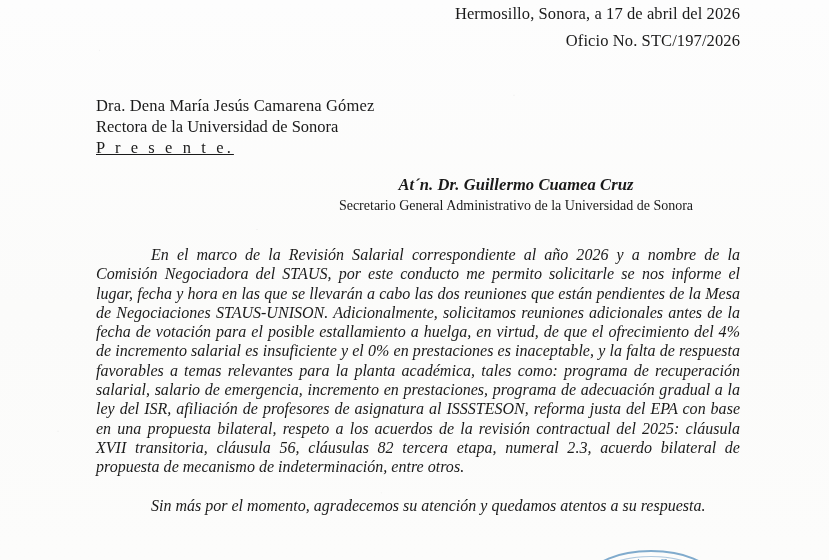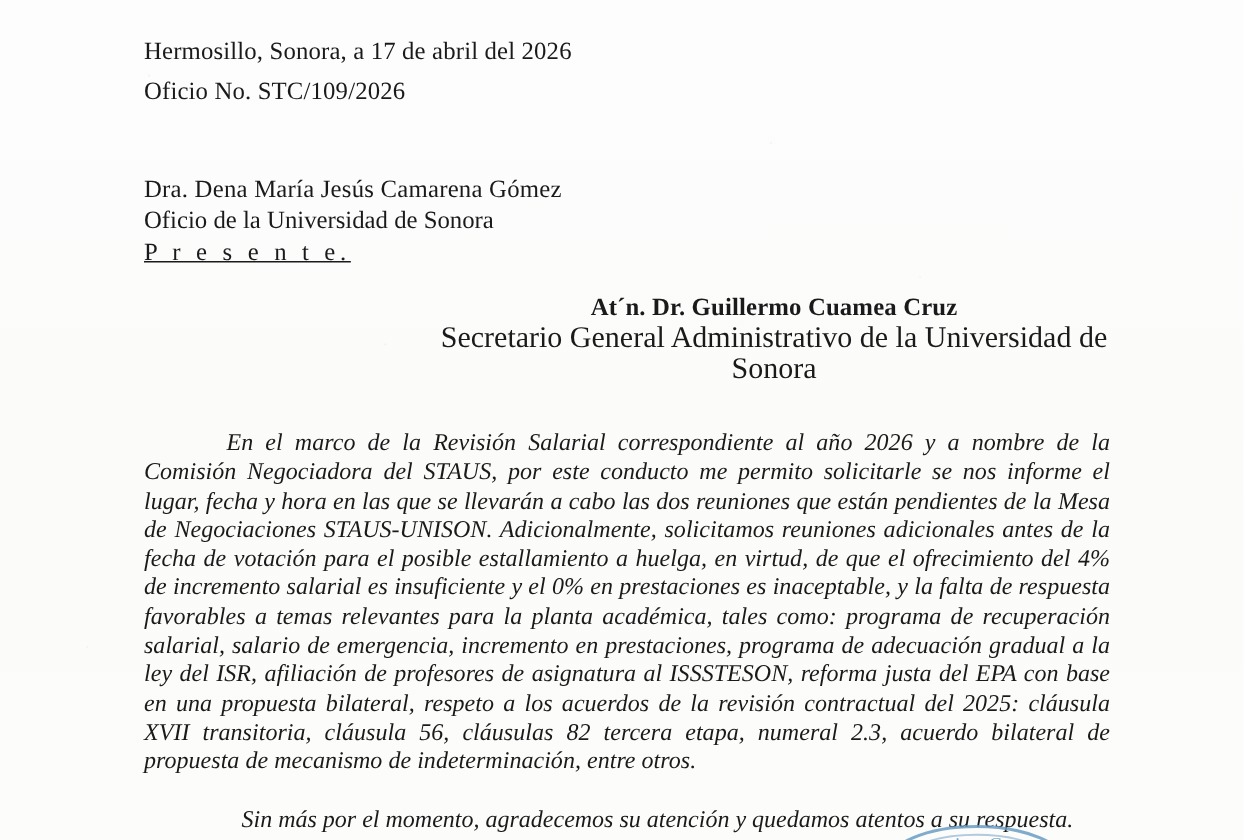--- a/index.html
+++ b/index.html
@@ -33,21 +33,22 @@
 
   .content {
     position: absolute;
     left: 96px;
     top: 0;
     width: 644px; 
     height: 560px;
   }
 
   .header-block {
-    padding-top: 20px;
+    text-align: right;
+    padding-top: 0;
   }
   .header-line {
     font-size: 16.5px;
     line-height: 27px;
     letter-spacing: 0.1px;
     white-space: nowrap;
   }
 
   .recipient-block {
     margin-top: 41px;
@@ -72,23 +73,24 @@
   .attn-block {
     margin-top: 16px;
     text-align: center;
     padding-left: 196px;
   }
   .attn-name {
     font-weight: bold;
     font-size: 16.5px;
     line-height: 21px;
     letter-spacing: 0.1px;
+    font-style: italic;
   }
   .attn-role {
-    font-size: 20px;
+    font-size: 14px;
     line-height: 21px;
   }
 
   .body-block {
     margin-top: 29px;
     font-style: italic;
   }
   .body-paragraph {
     font-size: 16px;
     line-height: 19.3px;
@@ -96,21 +98,21 @@
     text-justify: inter-word;
     text-indent: 55px;
     margin: 0;
     letter-spacing: 0.02px;
   }
   .closing-paragraph {
     font-size: 16px;
     line-height: 19.3px;
     text-align: justify;
     text-indent: 55px;
-    margin: 10px;
+    margin: 0;
     margin-top: 19px;
   }
 
   
   .stamp {
     position: absolute;
     left: 587px;
     top: 537px;
     width: 128px;
     height: 58px;
@@ -119,26 +121,26 @@
   .stamp svg { display: block; }
 </style>
 </head>
 <body>
 
 <div class="page">
   <div class="content">
 
     <div class="header-block">
       <div class="header-line">Hermosillo, Sonora, a 17 de abril del 2026</div>
-      <div class="header-line">Oficio No. STC/109/2026</div>
+      <div class="header-line">Oficio No. STC/197/2026</div>
     </div>
 
     <div class="recipient-block">
       <div class="recipient-name">Dra. Dena María Jesús Camarena Gómez</div>
-      <div class="recipient-role">Oficio de la Universidad de Sonora</div>
+      <div class="recipient-role">Rectora de la Universidad de Sonora</div>
       <div class="recipient-presente">P r e s e n t e.</div>
     </div>
 
     <div class="attn-block">
       <div class="attn-name">At´n. Dr. Guillermo Cuamea Cruz</div>
       <div class="attn-role">Secretario General Administrativo de la Universidad de Sonora</div>
     </div>
 
     <div class="body-block">
       <p class="body-paragraph">En el marco de la Revisión Salarial correspondiente al año 2026 y a nombre de la Comisión Negociadora del STAUS, por este conducto me permito solicitarle se nos informe el lugar, fecha y hora en las que se llevarán a cabo las dos reuniones que están pendientes de la Mesa de Negociaciones STAUS-UNISON. Adicionalmente, solicitamos reuniones adicionales antes de la fecha de votación para el posible estallamiento a huelga, en virtud, de que el ofrecimiento del 4% de incremento salarial es insuficiente y el 0% en prestaciones es inaceptable, y la falta de respuesta favorables a temas relevantes para la planta académica, tales como: programa de recuperación salarial, salario de emergencia, incremento en prestaciones, programa de adecuación gradual a la ley del ISR, afiliación de profesores de asignatura al ISSSTESON, reforma justa del EPA con base en una propuesta bilateral, respeto a los acuerdos de la revisión contractual del 2025: cláusula XVII transitoria, cláusula 56, cláusulas 82 tercera etapa, numeral 2.3, acuerdo bilateral de propuesta de mecanismo de indeterminación, entre otros.</p>

